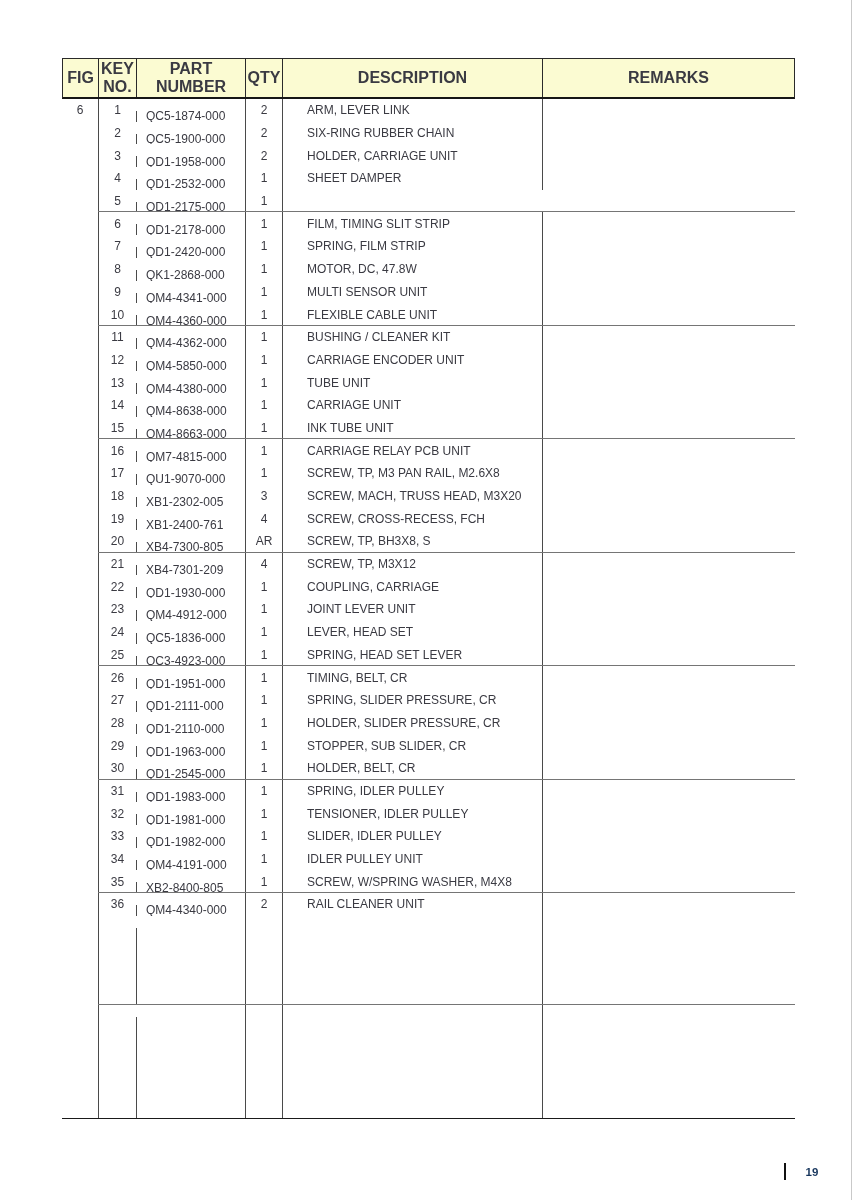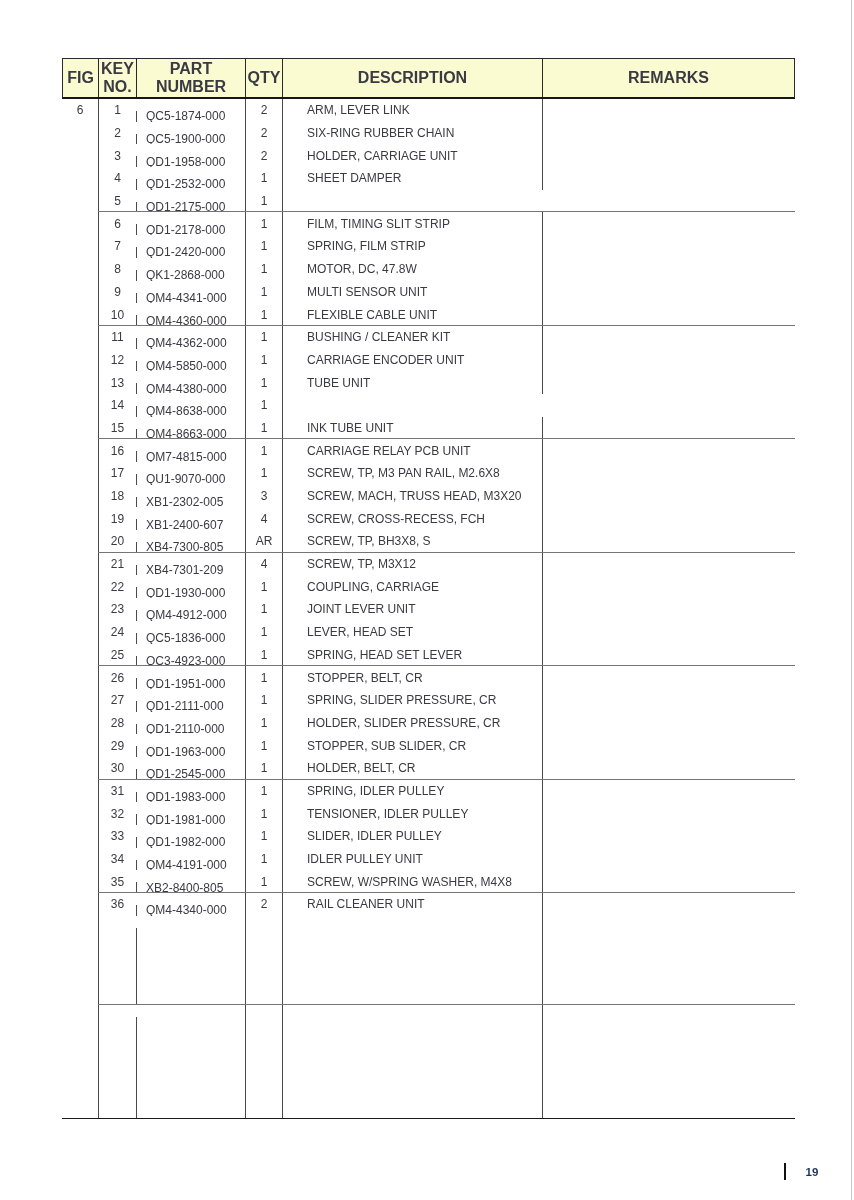--- a/index.html
+++ b/index.html
@@ -208,20 +208,21 @@
             <div class="c part">QM4-4380-000</div>
             <div class="c qty">1</div>
             <div class="c desc">TUBE UNIT</div>
             <div class="c rem"></div>
           </div>
           <div class="t-row">
             <div class="c fig"></div>
             <div class="c key">14</div>
             <div class="c part">QM4-8638-000</div>
             <div class="c qty">1</div>
+            <div class="c desc">CARRIAGE UNIT</div>
             <div class="c rem"></div>
           </div>
           <div class="t-row">
             <div class="c fig"></div>
             <div class="c key">15</div>
             <div class="c part">QM4-8663-000</div>
             <div class="c qty">1</div>
             <div class="c desc">INK TUBE UNIT</div>
             <div class="c rem"></div>
           </div>
@@ -247,21 +248,21 @@
             <div class="c fig"></div>
             <div class="c key">18</div>
             <div class="c part">XB1-2302-005</div>
             <div class="c qty">3</div>
             <div class="c desc">SCREW, MACH, TRUSS HEAD, M3X20</div>
             <div class="c rem"></div>
           </div>
           <div class="t-row">
             <div class="c fig"></div>
             <div class="c key">19</div>
-            <div class="c part">XB1-2400-607</div>
+            <div class="c part">XB1-2400-761</div>
             <div class="c qty">4</div>
             <div class="c desc">SCREW, CROSS-RECESS, FCH</div>
             <div class="c rem"></div>
           </div>
           <div class="t-row">
             <div class="c fig"></div>
             <div class="c key">20</div>
             <div class="c part">XB4-7300-805</div>
             <div class="c qty">AR</div>
             <div class="c desc">SCREW, TP, BH3X8, S</div>
@@ -309,21 +310,21 @@
             <div class="c desc">SPRING, HEAD SET LEVER</div>
             <div class="c rem"></div>
           </div>
         </div>
         <div class="t-group">
           <div class="t-row">
             <div class="c fig"></div>
             <div class="c key">26</div>
             <div class="c part">QD1-1951-000</div>
             <div class="c qty">1</div>
-            <div class="c desc">STOPPER, BELT, CR</div>
+            <div class="c desc">TIMING, BELT, CR</div>
             <div class="c rem"></div>
           </div>
           <div class="t-row">
             <div class="c fig"></div>
             <div class="c key">27</div>
             <div class="c part">QD1-2111-000</div>
             <div class="c qty">1</div>
             <div class="c desc">SPRING, SLIDER PRESSURE, CR</div>
             <div class="c rem"></div>
           </div>

